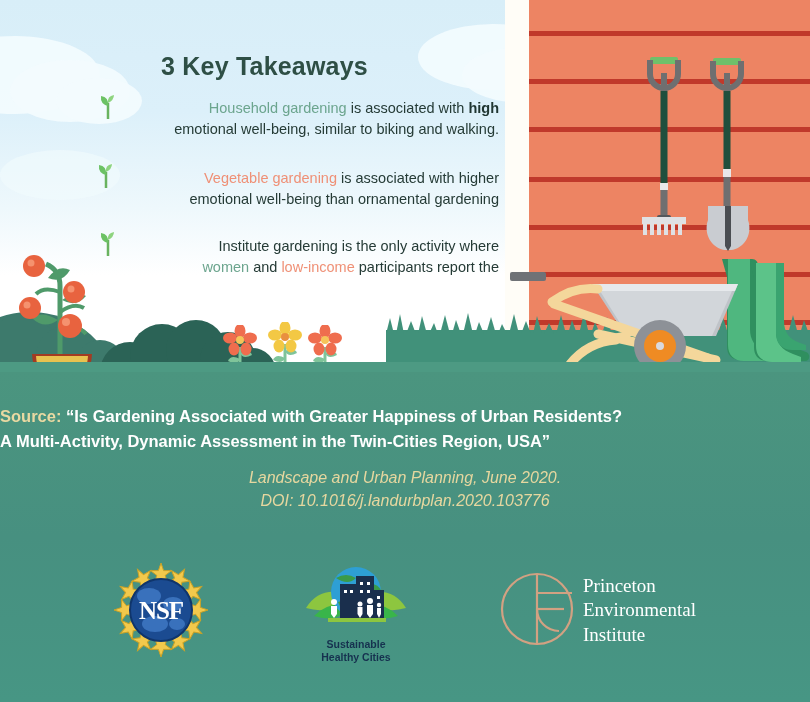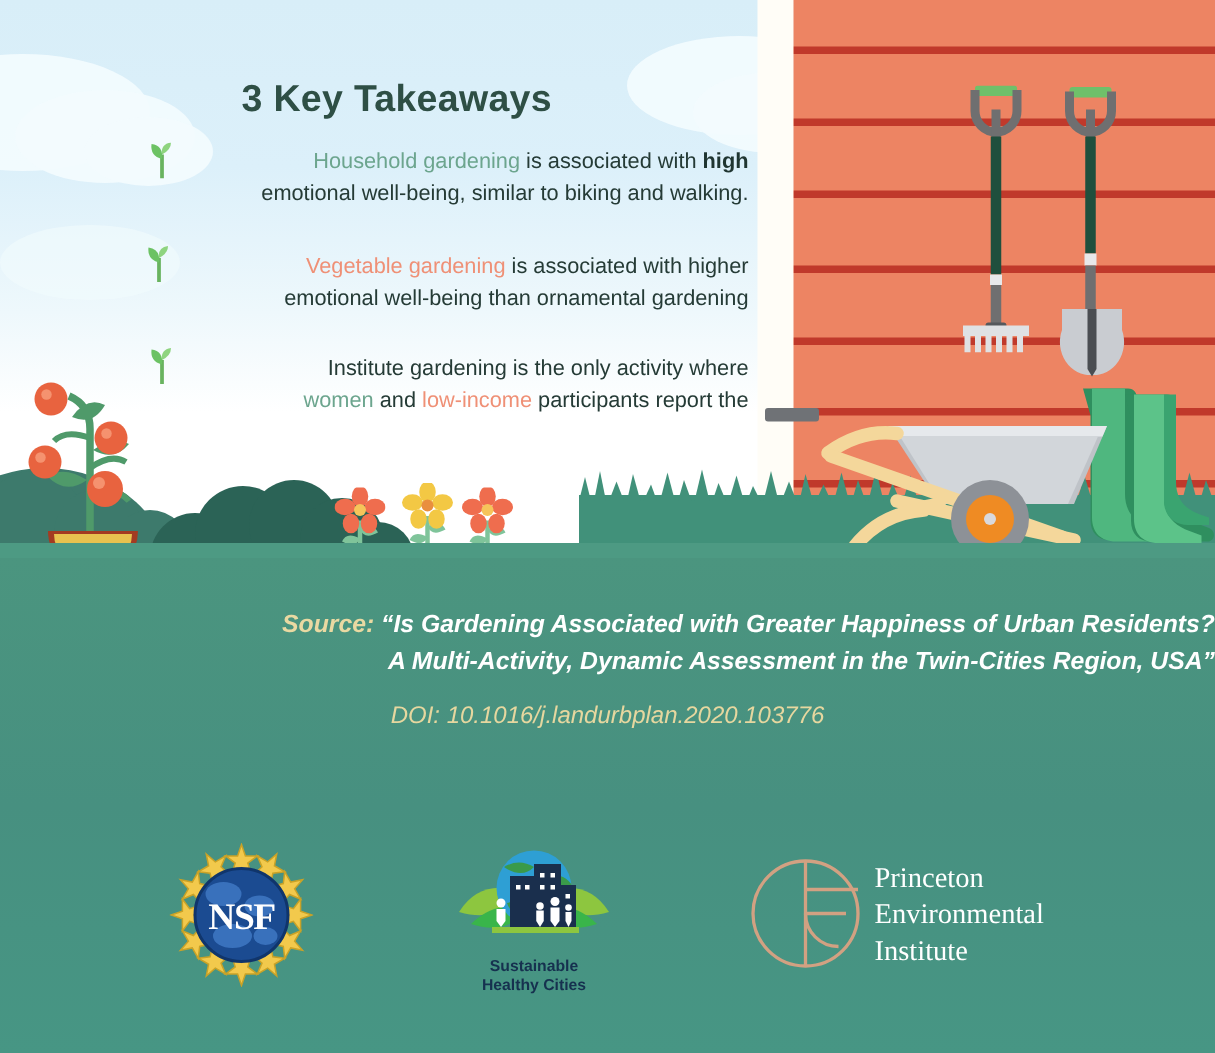--- a/index.html
+++ b/index.html
@@ -52,21 +52,21 @@
   .flower{position:absolute;width:34px;height:46px;}
 
   
   .tool{position:absolute;}
 
   
   .footer{
     position:absolute;left:0;top:372px;width:810px;height:330px;
     background:linear-gradient(180deg,#4b957f 0%,#479080 50%,#479684 100%);
   }
-  .src-block{position:absolute;left:0;top:32px;width:810px;text-align:right;font-style:italic;}
+  .src-block{position:absolute;left:0;top:32px;width:810px;text-align:left;}
   .src-line{font-size:16.5px;font-weight:bold;color:#ffffff;line-height:1.5;}
   .src-label{color:#e9d9a2;font-weight:bold;}
   .journal{
     position:absolute;left:0;top:94px;width:810px;text-align:center;
     font-size:16px;font-style:italic;color:#e6d79f;line-height:1.45;
   }
 
   .logos{position:absolute;left:0;top:190px;width:810px;height:110px;}
   .logo{position:absolute;}
   .shc-label{
@@ -357,20 +357,21 @@
 
     <div class="src-block">
       <div class="src-line">
         <span class="src-label">Source:</span>
         <span>“Is Gardening Associated with Greater Happiness of Urban Residents?</span>
       </div>
       <div class="src-line">A Multi-Activity, Dynamic Assessment in the Twin-Cities Region, USA”</div>
     </div>
 
     <div class="journal">
+      <div>Landscape and Urban Planning, June 2020.</div>
       <div>DOI: 10.1016/j.landurbplan.2020.103776</div>
     </div>
 
     <div class="logos">
 
       <div class="logo" style="left:113px;top:0;width:96px;height:96px;">
         <svg width="96" height="96" viewBox="0 0 96 96">
           <g fill="#f2c94c" stroke="#c9a227" stroke-width="1">
             <g id="st">
               <polygon points="48,1 50.6,8.6 58.6,8.6 52.2,13.4 54.6,21 48,16.4 41.4,21 43.8,13.4 37.4,8.6 45.4,8.6"></polygon>

